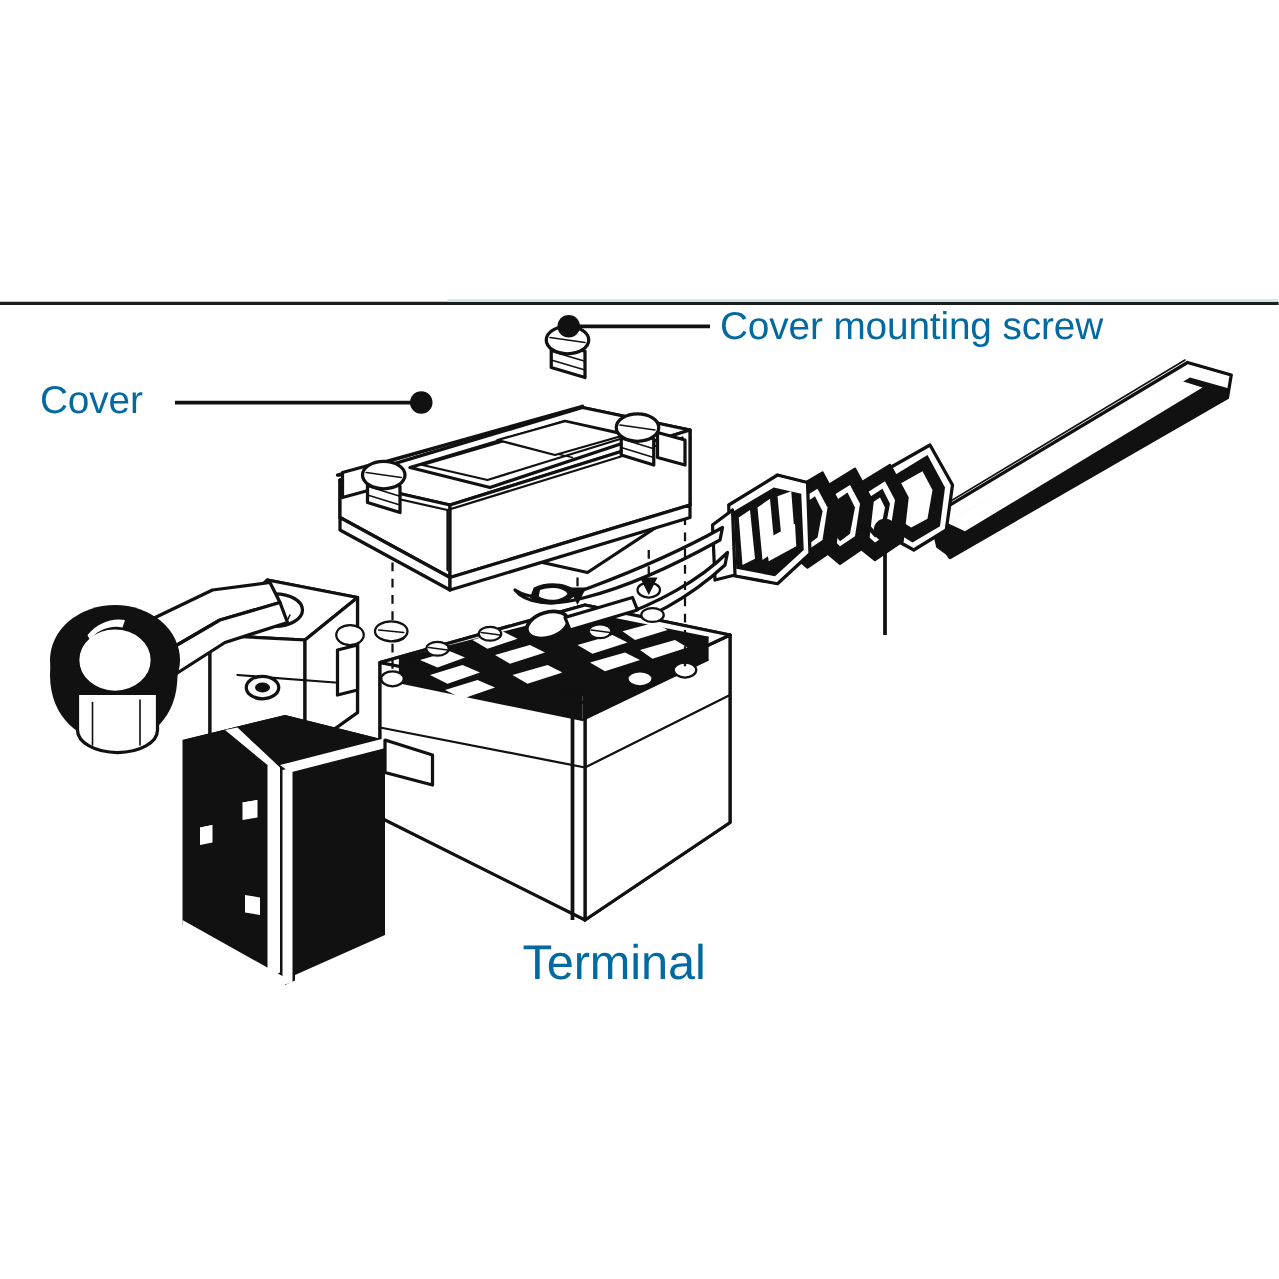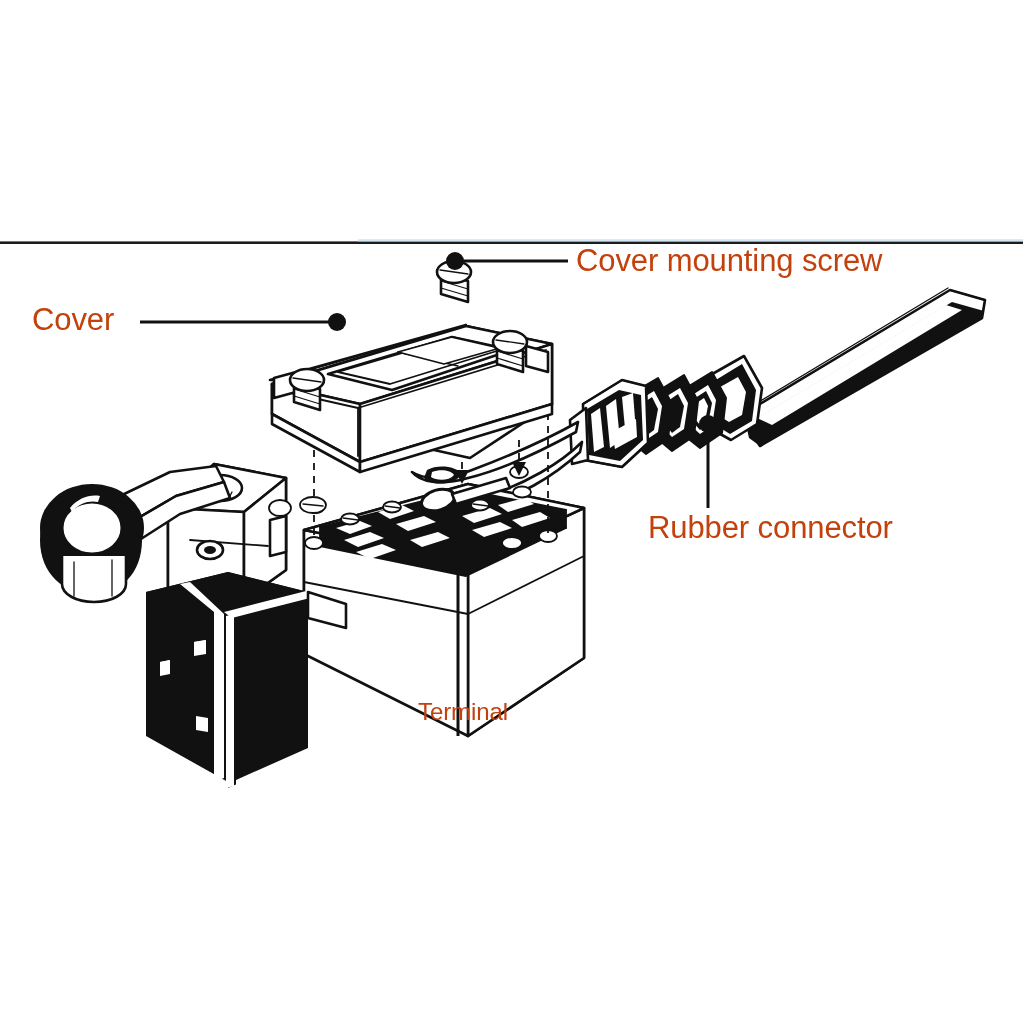--- a/index.html
+++ b/index.html
@@ -23,29 +23,29 @@
   #figure {
     position: absolute;
     left: 0;
     top: 0;
     width: 1023px;
     height: 1023px;
   }
   .callout-label {
     position: absolute;
     font-family: "Liberation Sans", sans-serif;
-    color: #c2410c;
+    color: #0369a1;
     white-space: nowrap;
     line-height: 1;
     letter-spacing: -0.1px;
   }
   #label-cover        { left: 32px;  top: 304px; font-size: 31px; }
   #label-screw        { left: 576px; top: 245px; font-size: 31px; }
   #label-rubber       { left: 648px; top: 512px; font-size: 31px; }
-  #label-terminal     { left: 418px; top: 700px; font-size: 24px; text-align: right; }
+  #label-terminal     { left: 418px; top: 751px; font-size: 39px; text-align: right; }
 </style>
 </head>
 <body>
 
 <div id="stage">
 
   <svg id="figure" viewBox="0 0 1023 1023" xmlns="http://www.w3.org/2000/svg">
 
     <defs>
       <style>
@@ -315,17 +315,16 @@
       </g>
 
     </g>
 
   </svg>
 
   <div class="callout-label" id="label-cover">Cover</div>
 
   <div class="callout-label" id="label-screw">Cover mounting screw</div>
 
-  <div class="callout-label" id="label-rubber">Rubber connector</div>
 
   <div class="callout-label" id="label-terminal">Terminal</div>
 
 </div>
 
 </body></html>

